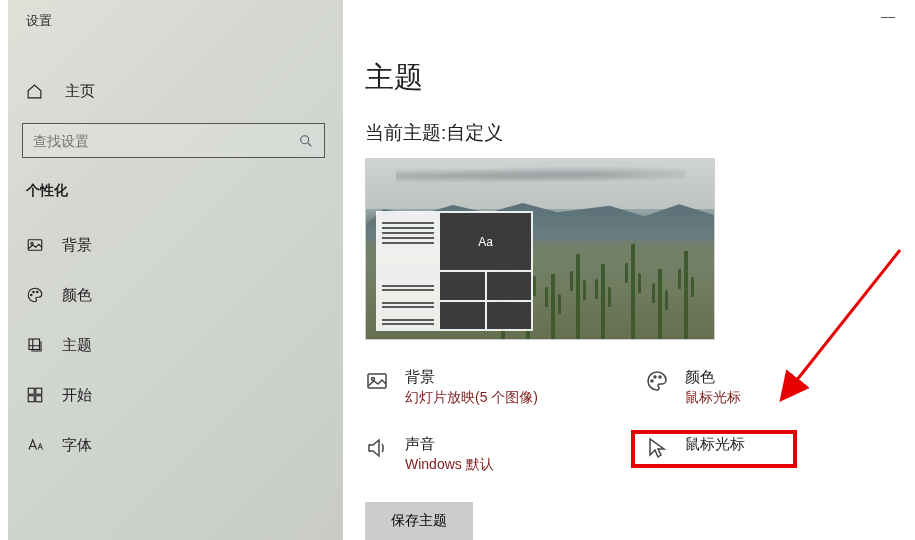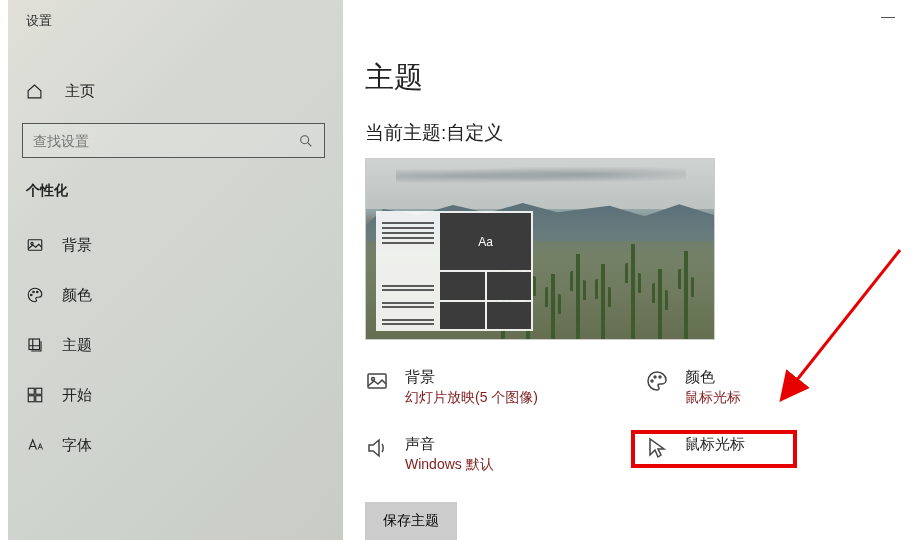--- a/index.html
+++ b/index.html
@@ -195,21 +195,21 @@
   pointer-events: none;
 }
 .arrow {
   position: absolute;
   pointer-events: none;
 }
 .save-btn {
   margin: 28px 0 0 10px;
   background: #ccc;
   border: none;
-  padding: 10px 18px;
+  padding: 10px 26px;
   font-size: 14px;
   font-family: inherit;
   cursor: pointer;
 }
 </style>
 </head>
 <body>
 
 <div class="sidebar">
   <div class="app-title">设置</div>

